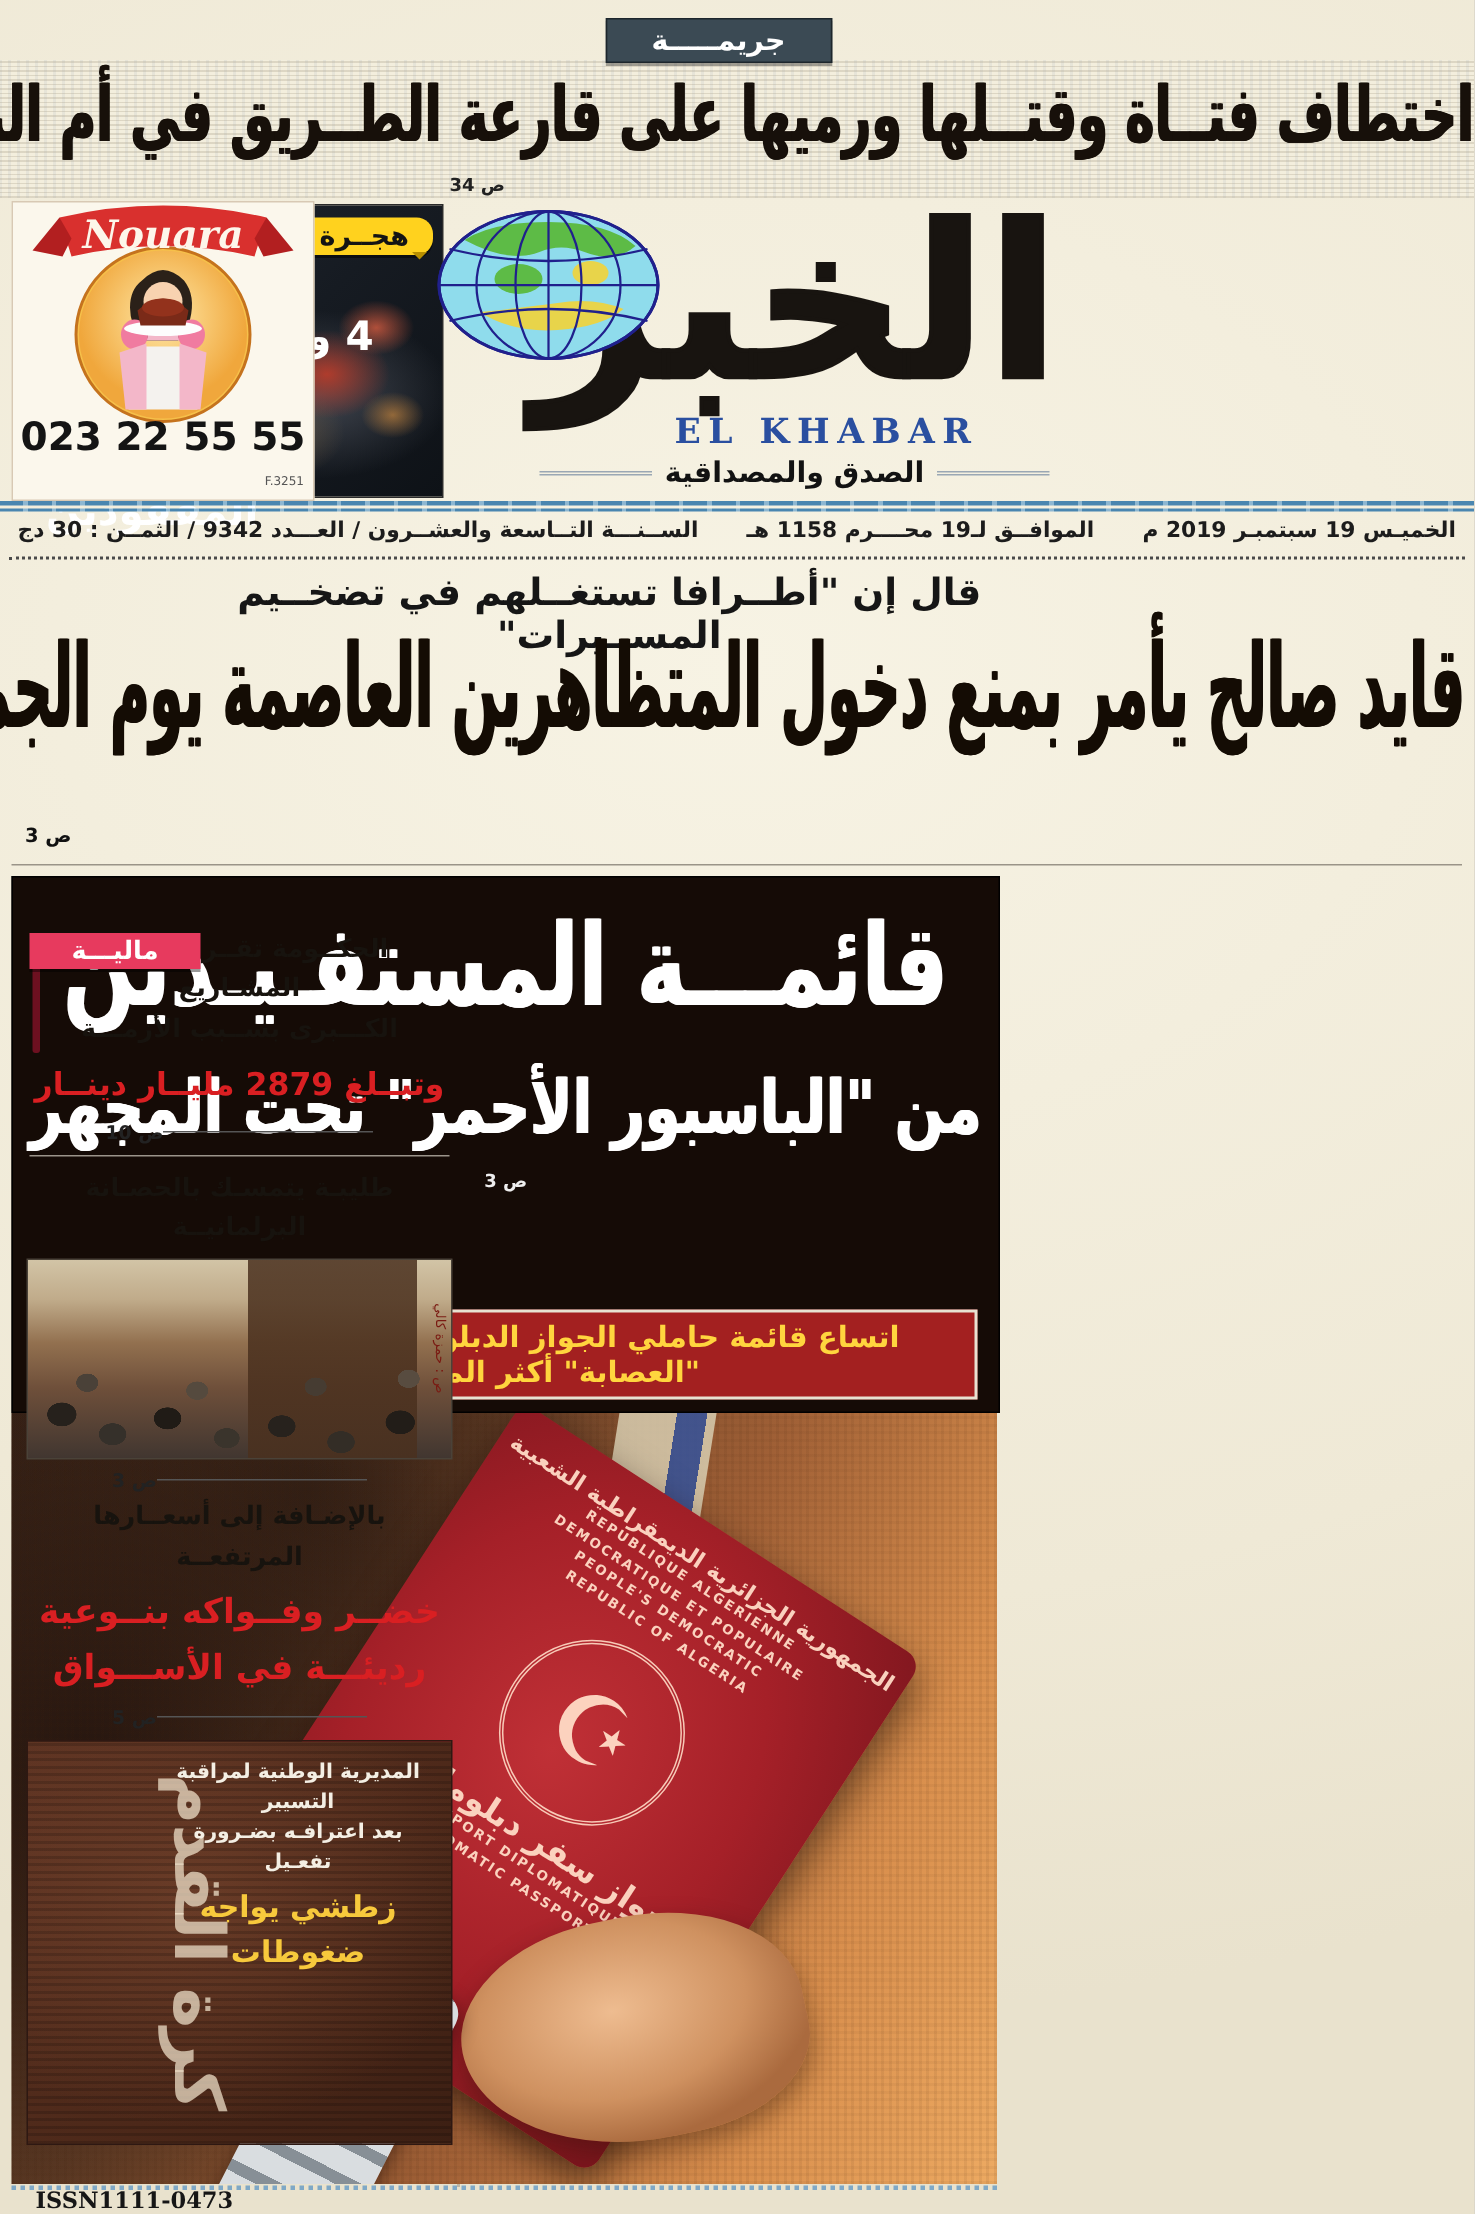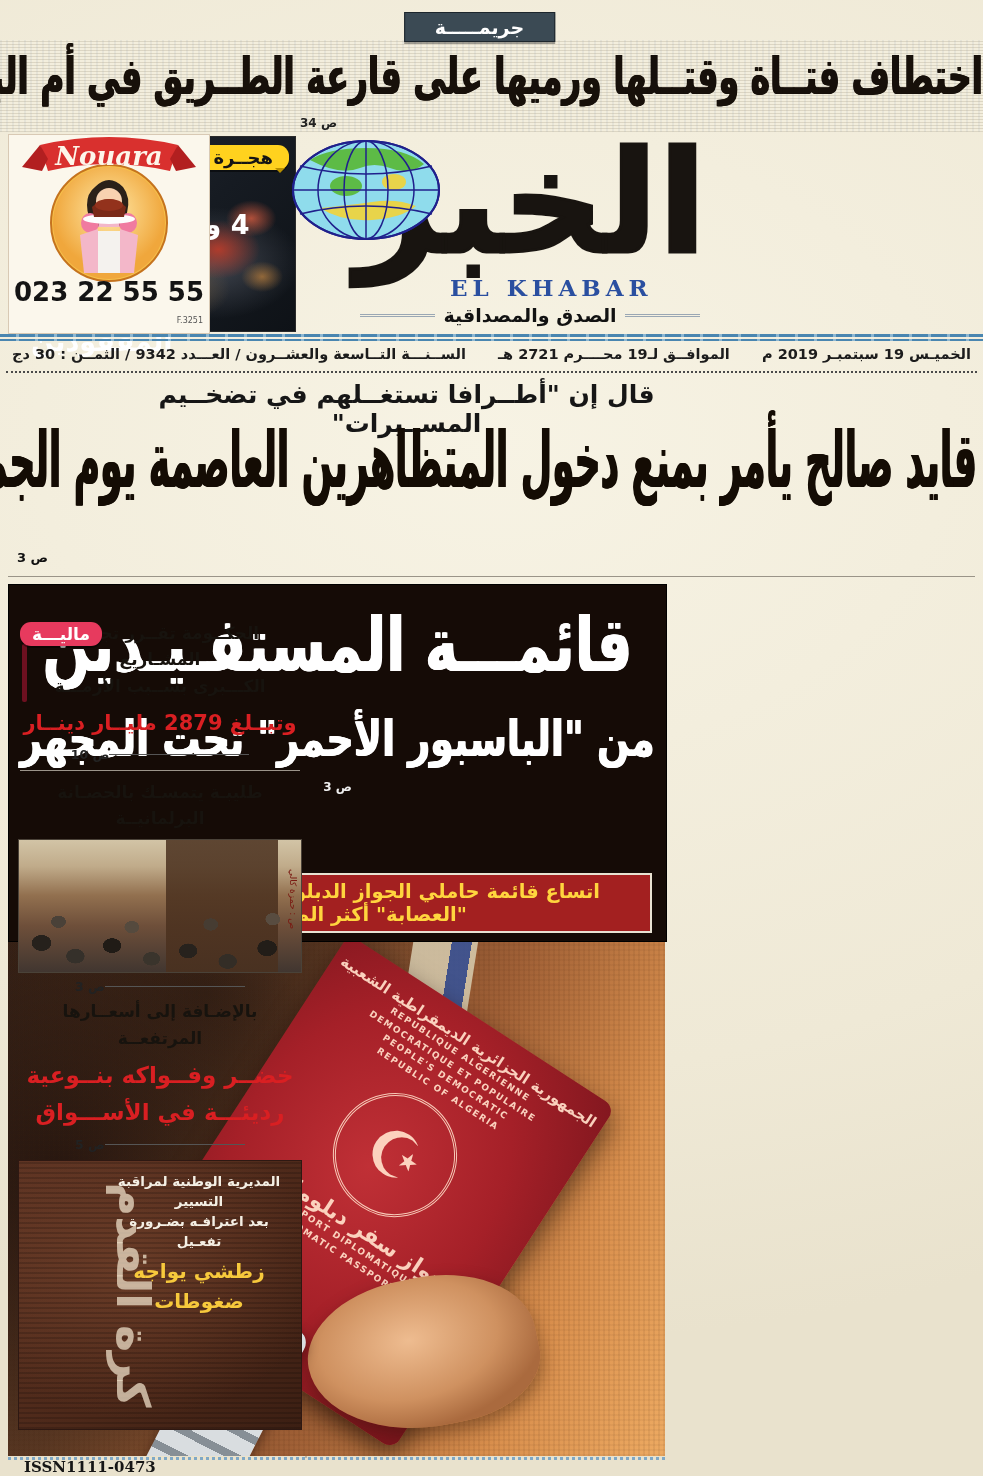--- a/index.html
+++ b/index.html
@@ -120,21 +120,21 @@
   .photo-caption{position:absolute;top:1386px;right:672px;width:90px;transform:rotate(90deg);
     transform-origin:center;font-size:8.5px;color:#333;text-align:center;white-space:nowrap;}
   .photo-underline{position:absolute;top:1457px;left:8px;width:657px;border-top:3px dotted #7fa8c6;}
   .issn{position:absolute;top:1458px;left:24px;font-family:"DejaVu Serif",serif;direction:ltr;
     font-size:15px;font-weight:bold;color:#161616;}
 
   
   .sidebar{position:absolute;top:584px;right:681px;left:18px;}
   .sec{position:relative;}
   .fin-tab{position:absolute;top:2px;left:2px;background:#e73a5e;color:#fff;font-size:17px;font-weight:bold;
-    padding:2px 12px;border-radius:11px;box-shadow:0 2px 0 rgba(0,0,0,.4);z-index:2;}
+    padding:2px 28px;border-radius:0;box-shadow:0 2px 0 rgba(0,0,0,.4);z-index:2;}
   .fin-tail{position:absolute;top:24px;left:4px;width:5px;height:58px;background:#6d1020;border-radius:2px;}
   .s-kicker{font-size:17px;font-weight:bold;color:#17130e;line-height:1.55;text-align:center;}
   .s-head-red{font-size:21px;font-weight:bold;color:#d91f22;line-height:1.6;text-align:center;}
   .s-head-blk{font-size:21px;font-weight:bold;color:#141414;line-height:1.6;text-align:center;}
   .pref-line{display:flex;align-items:center;justify-content:center;gap:0;margin:6px 0 4px;
     font-size:12.5px;font-weight:bold;color:#222;}
   .pref-line i{display:block;width:140px;border-top:1px solid #555;}
   .sec-div{border-top:1px solid #9b948a;margin:8px 2px;}
   .parl-photo{position:relative;margin-top:8px;height:132px;border:1px solid #4a4238;
     background:
@@ -240,21 +240,21 @@
     <div class="ad-phone">023 22 55 55</div>
     <div class="ad-code">F.3251</div>
   </div>
 
   <div class="blue-rule">
       <div class="r1"></div>
       <div class="r2"></div>
     </div>
   <div class="dateline">
     <span>الخميـس 19 سبتمبـر 2019 م</span>
-    <span>الموافــق لـ19 محــــرم 2721 هـ</span>
+    <span>الموافــق لـ19 محــــرم 1158 هـ</span>
     <span>الســنـــة التــاسعة والعشــرون / العـــدد 9342 / الثمــن : 30 دج</span>
   </div>
   <div class="dotted-rule"></div>
 
   <div class="lead-kicker">قال إن "أطــرافا تستغــلهم في تضخــيم المســيرات"</div>
   <div class="lead-headline fat">قايد صالح يأمر بمنع دخول المتظاهرين العاصمة يوم الجمعة</div>
   <div class="lead-pref">ص 3</div>
   <div class="lead-rule"></div>
 
   <div class="col-sep"></div>

